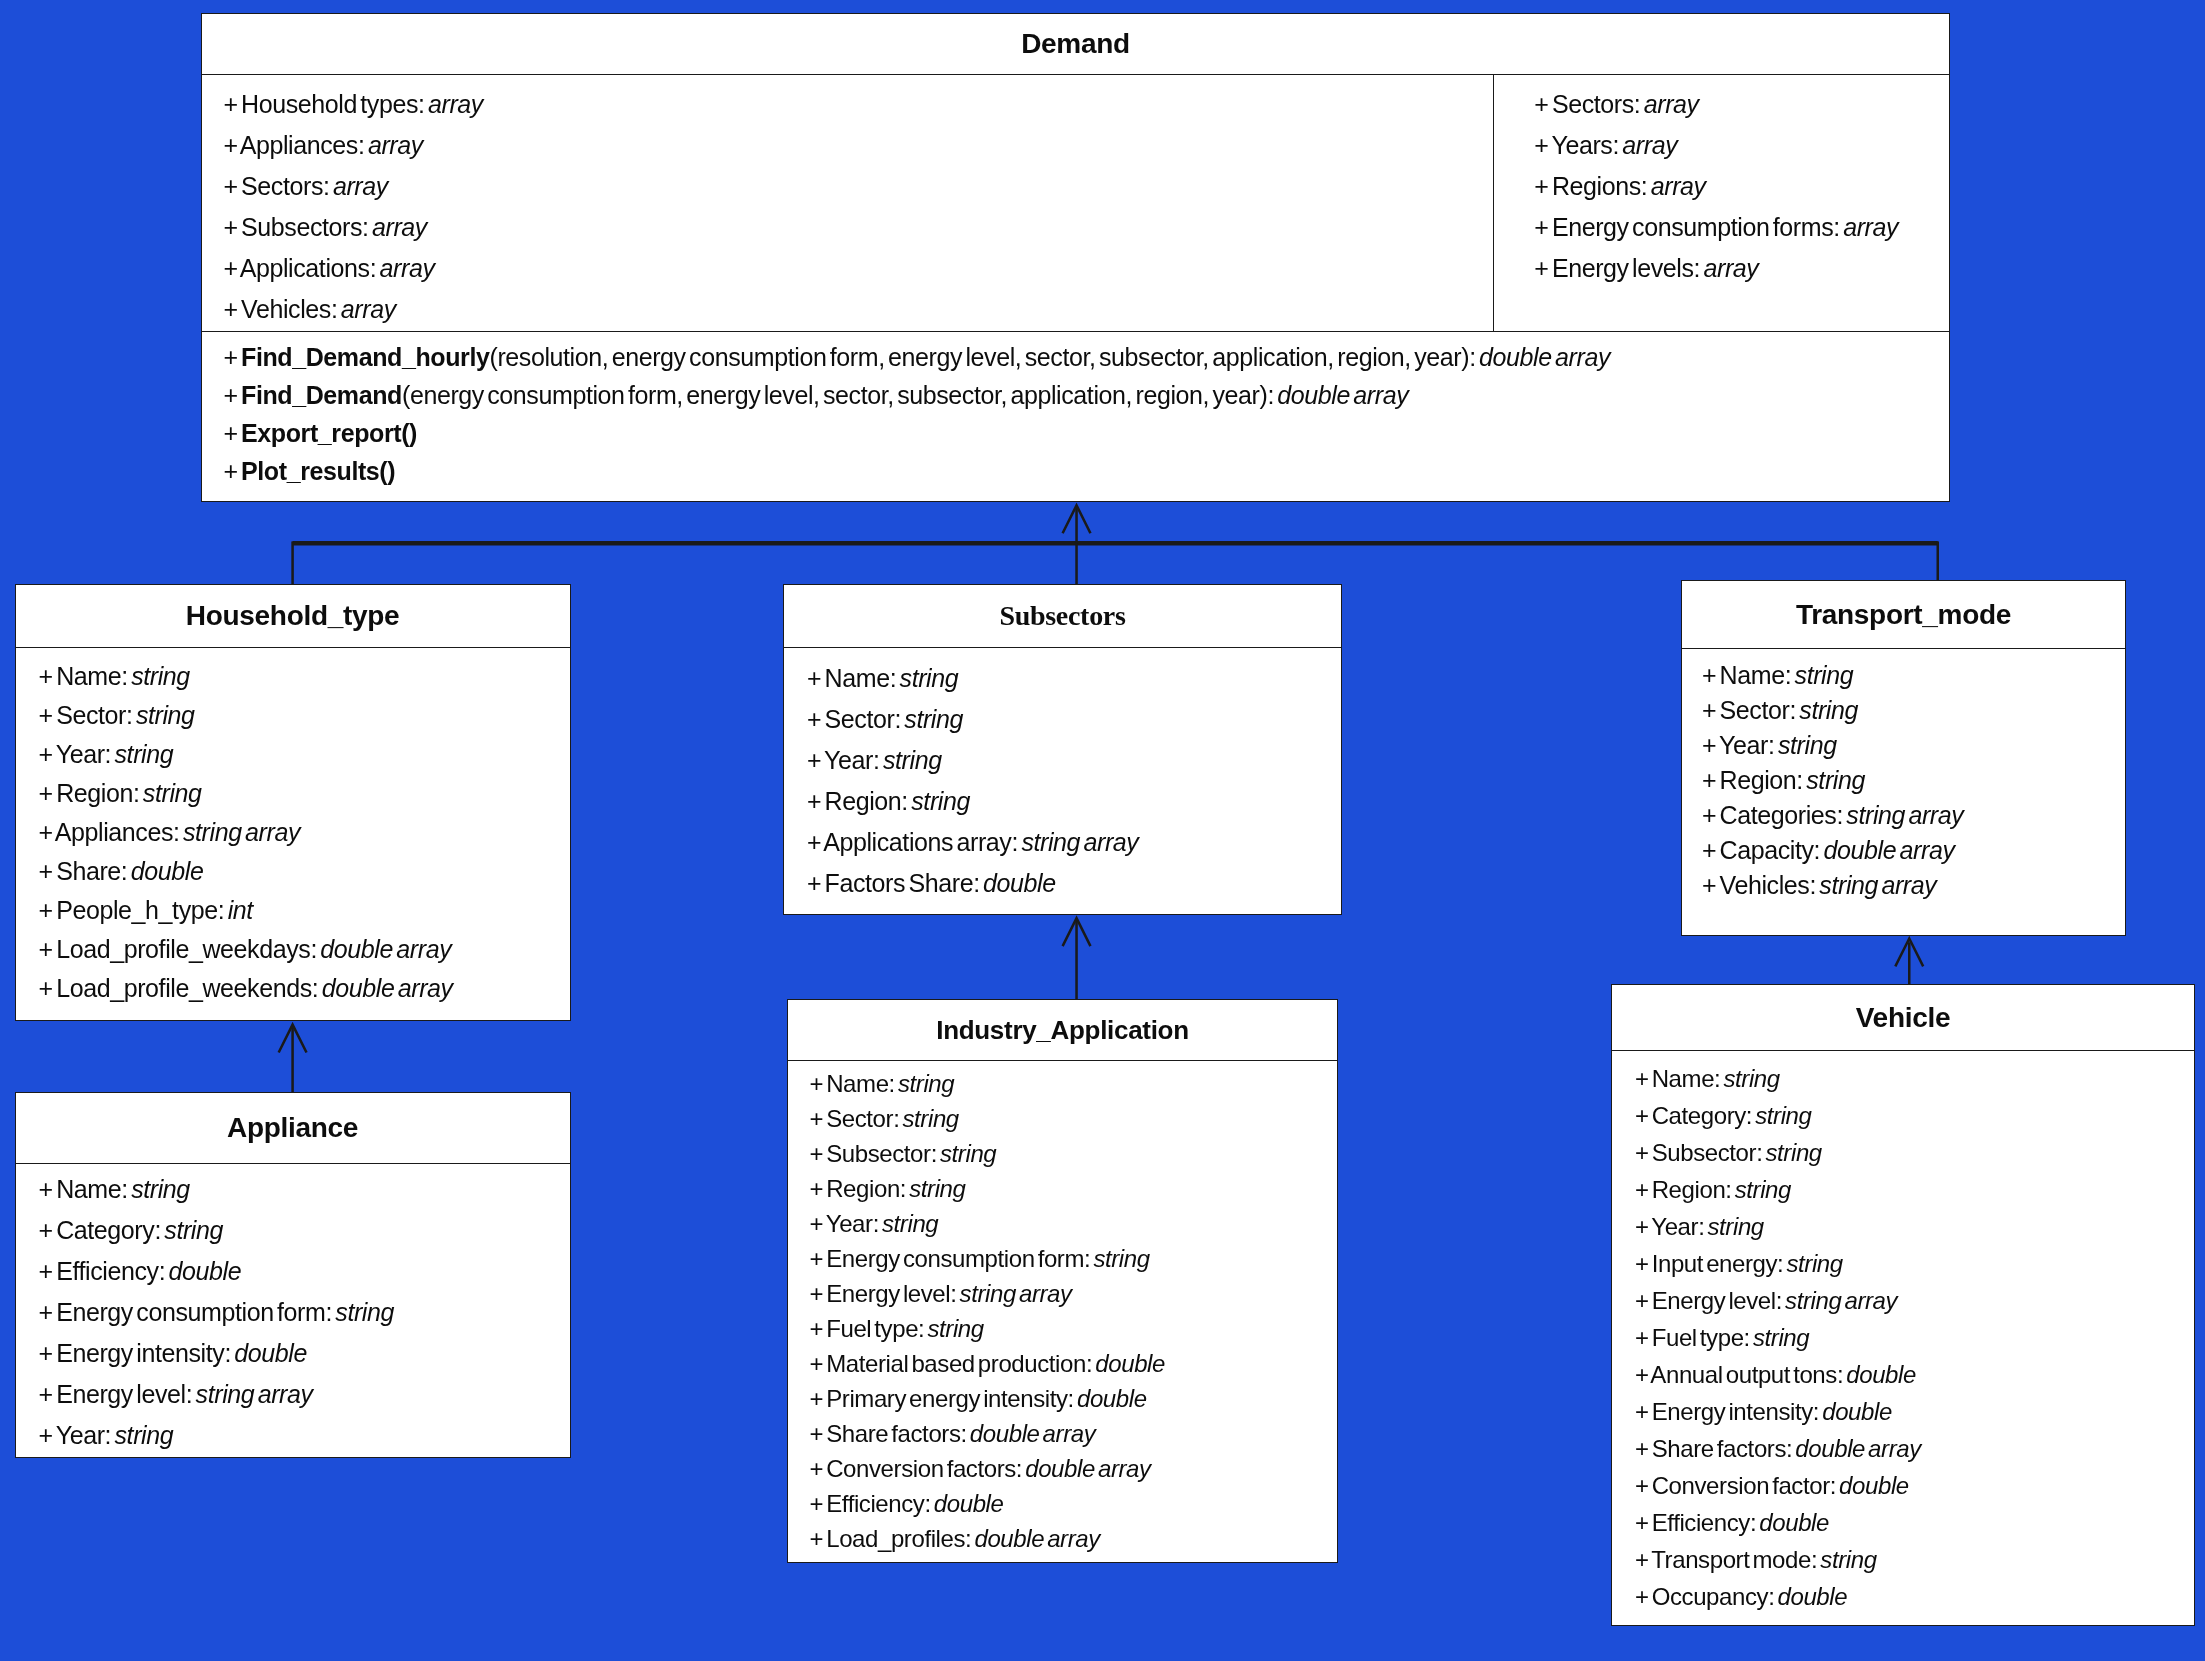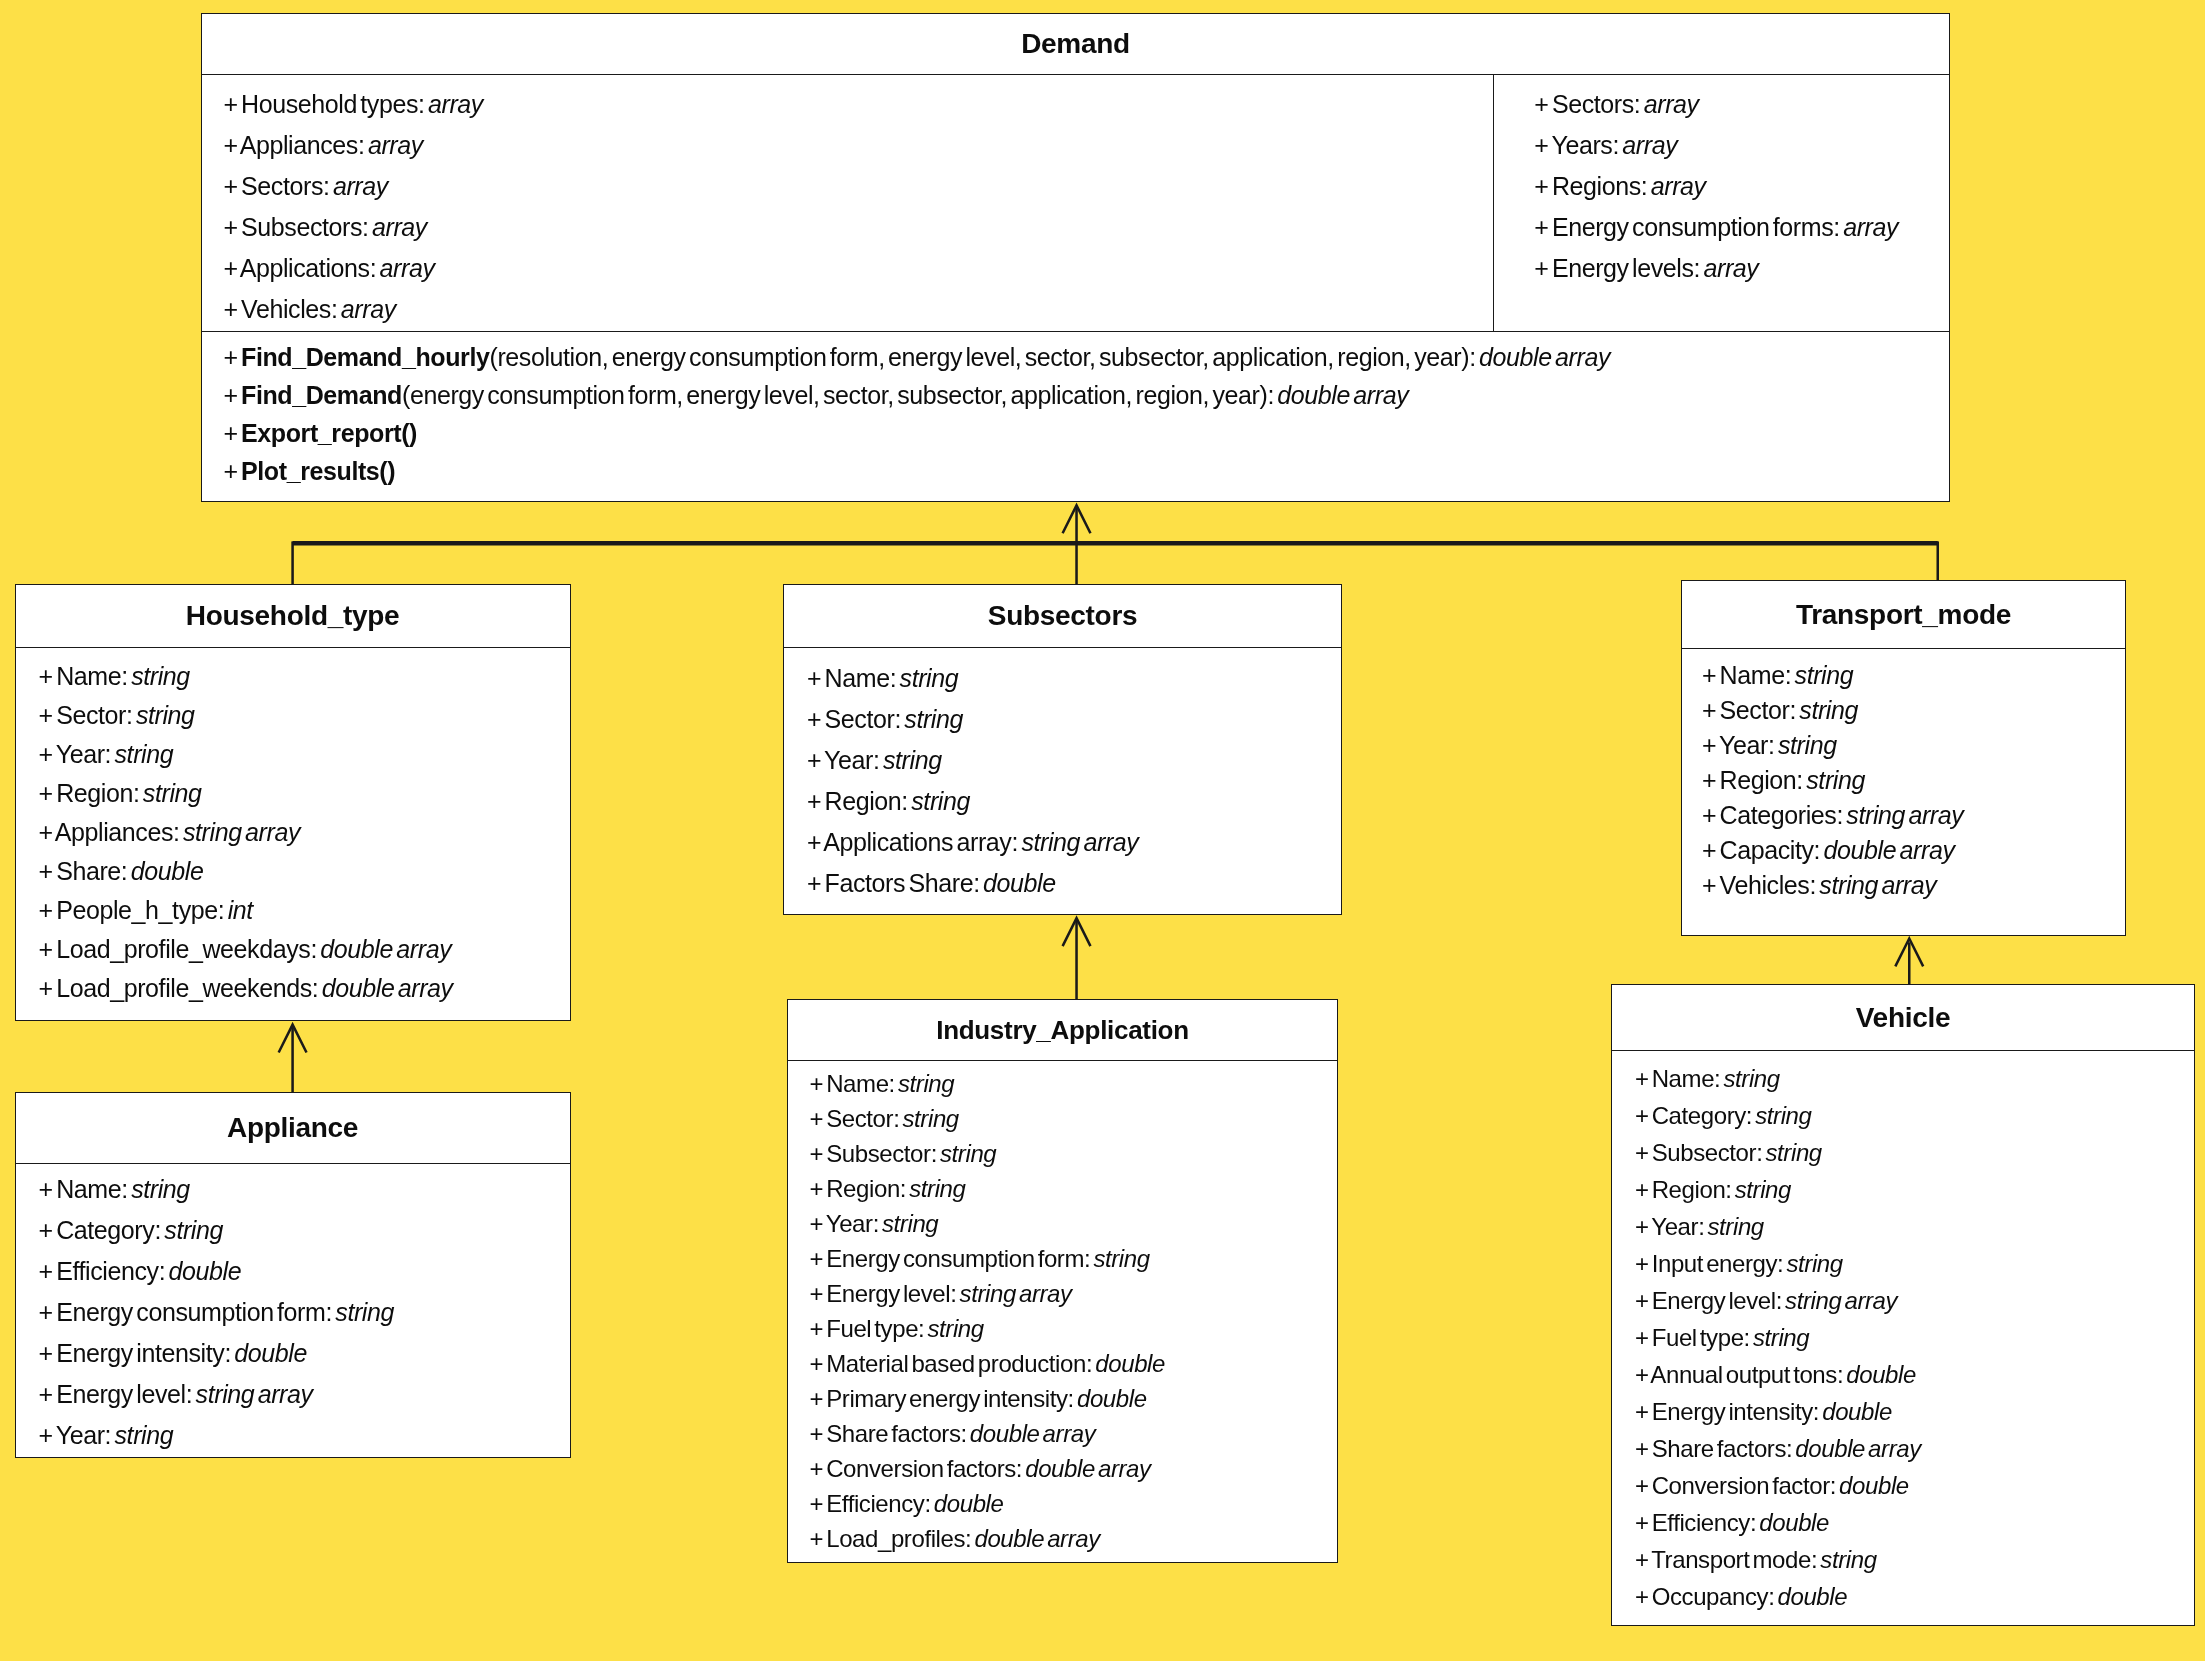--- a/index.html
+++ b/index.html
@@ -1,18 +1,18 @@
 <!DOCTYPE html>
 <html style="font-size:10px"><head>
 <meta charset="utf-8">
 <style>
   :root { --ink:#1a1a1a; }
   html,body { margin:0; padding:0; background:#ffffff; }
   .canvas {
-    position:relative; width:2205px; height:1661px; background:#fde047;
+    position:relative; width:2205px; height:1661px; background:#1d4ed8;
     font-family:"Liberation Sans", sans-serif; color:#0d0d0d; overflow:hidden;
   }
   .uml-class {
     position:absolute; background:#fff; border:1.9px solid var(--ink);
     box-sizing:border-box; display:flex; flex-direction:column;
   }
   .uml-title {
     flex:0 0 auto; display:flex; align-items:center; justify-content:center;
     font-weight:700; border-bottom:1.9px solid var(--ink); box-sizing:border-box;
     font-size:28px; letter-spacing:-0.3px;
@@ -34,21 +34,21 @@
   .demand-col.left  { width:884px; border-right:1.9px solid var(--ink); }
   .demand-col.right { flex:1; padding-left:15px; }
   #demand .methods { padding:6.3px 6.3px 0 21.5px; line-height:38px; }
 
   
   #household { left:14.6px;   top:584px; width:556px; height:437px; }
   #household .uml-title { height:63px; }
   #household .attrs { padding:8.9px 5px 0 23px; line-height:39px; }
 
   #subsectors { left:783px; top:584px; width:559px; height:331px; }
-  #subsectors .uml-title { height:63px; }
+  #subsectors .uml-title { height:63px;font-family:Liberation Serif, serif; }
   #subsectors .attrs { padding:10px 5px 0 23px; line-height:41px; }
 
   #transport { left:1681px; top:580px; width:445px; height:356px; }
   #transport .uml-title { height:68px; }
   #transport .attrs { padding:8.9px 5px 0 20px; line-height:35px; font-size:25px; }
 
   
   #appliance { left:14.6px; top:1092px; width:556px; height:366px; }
   #appliance .uml-title { height:71px; }
   #appliance .attrs { padding:5px 5px 0 23px; line-height:41px; }

